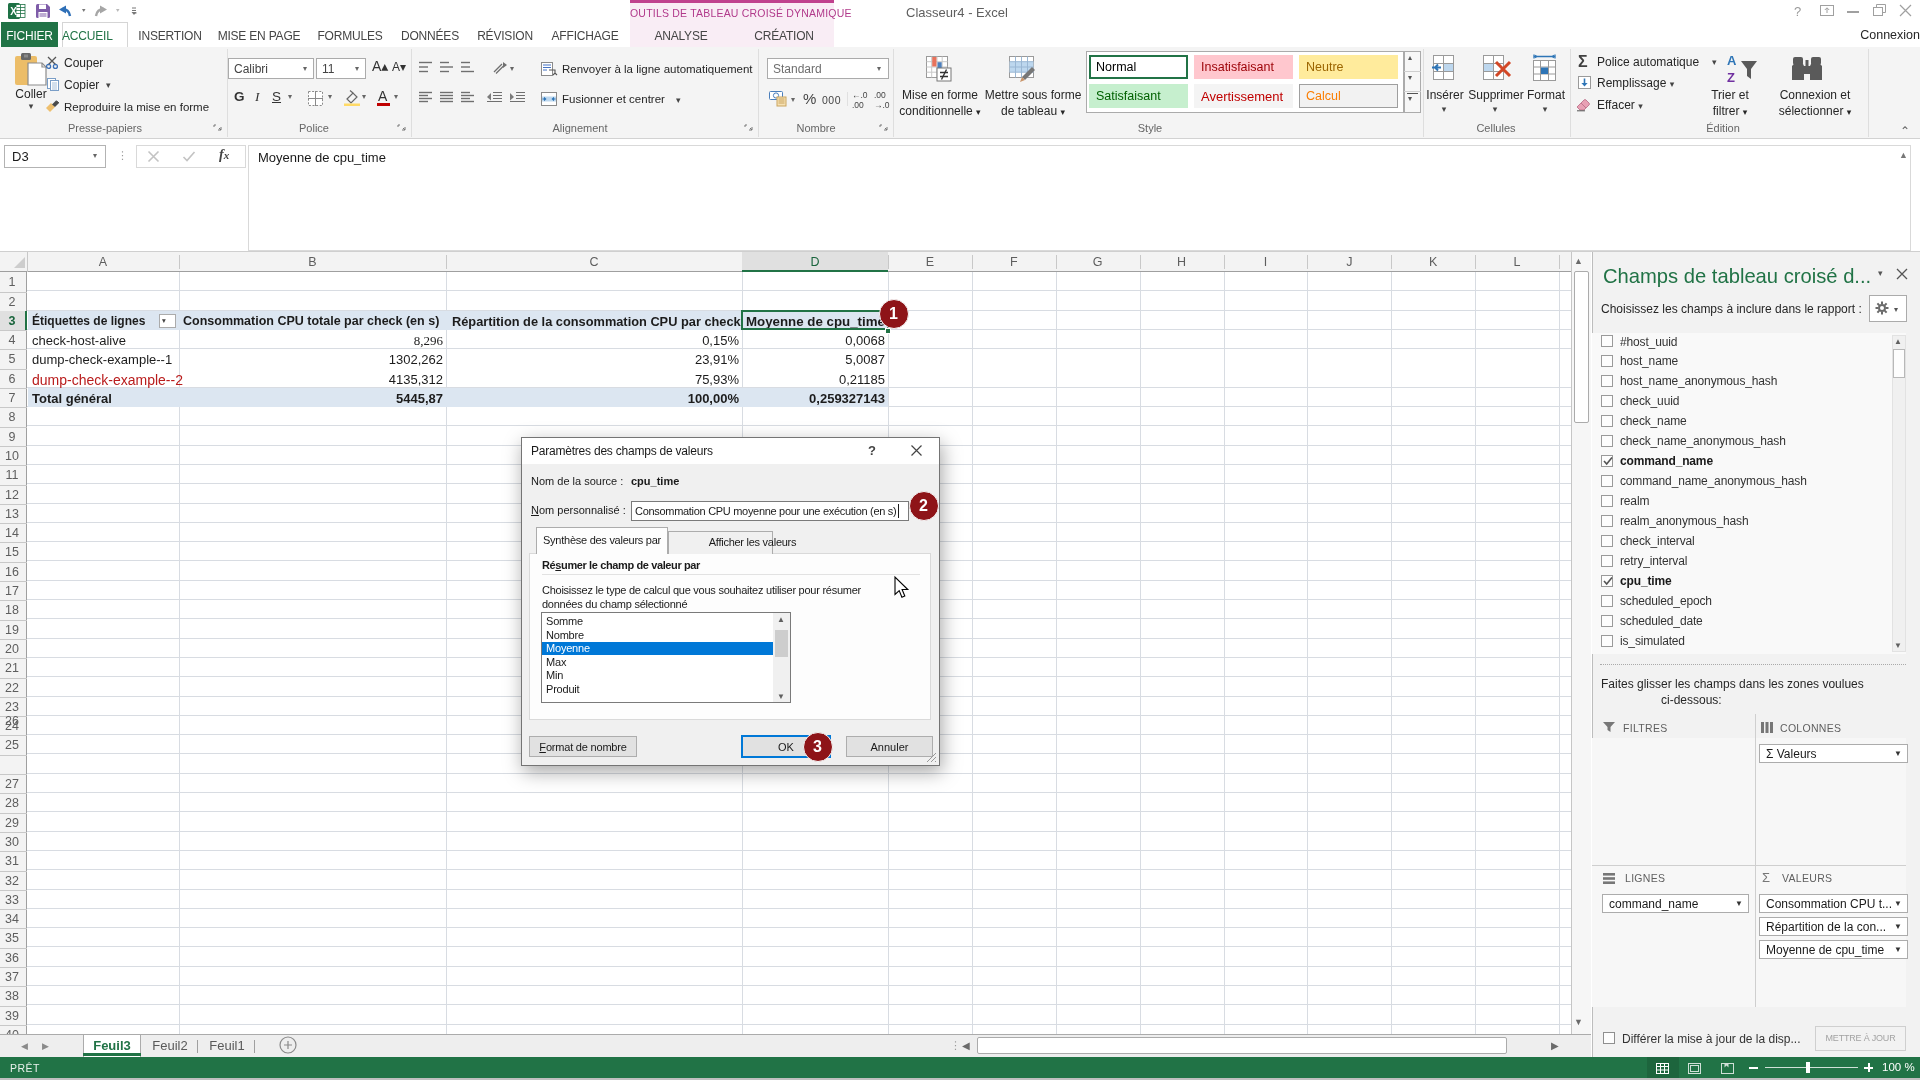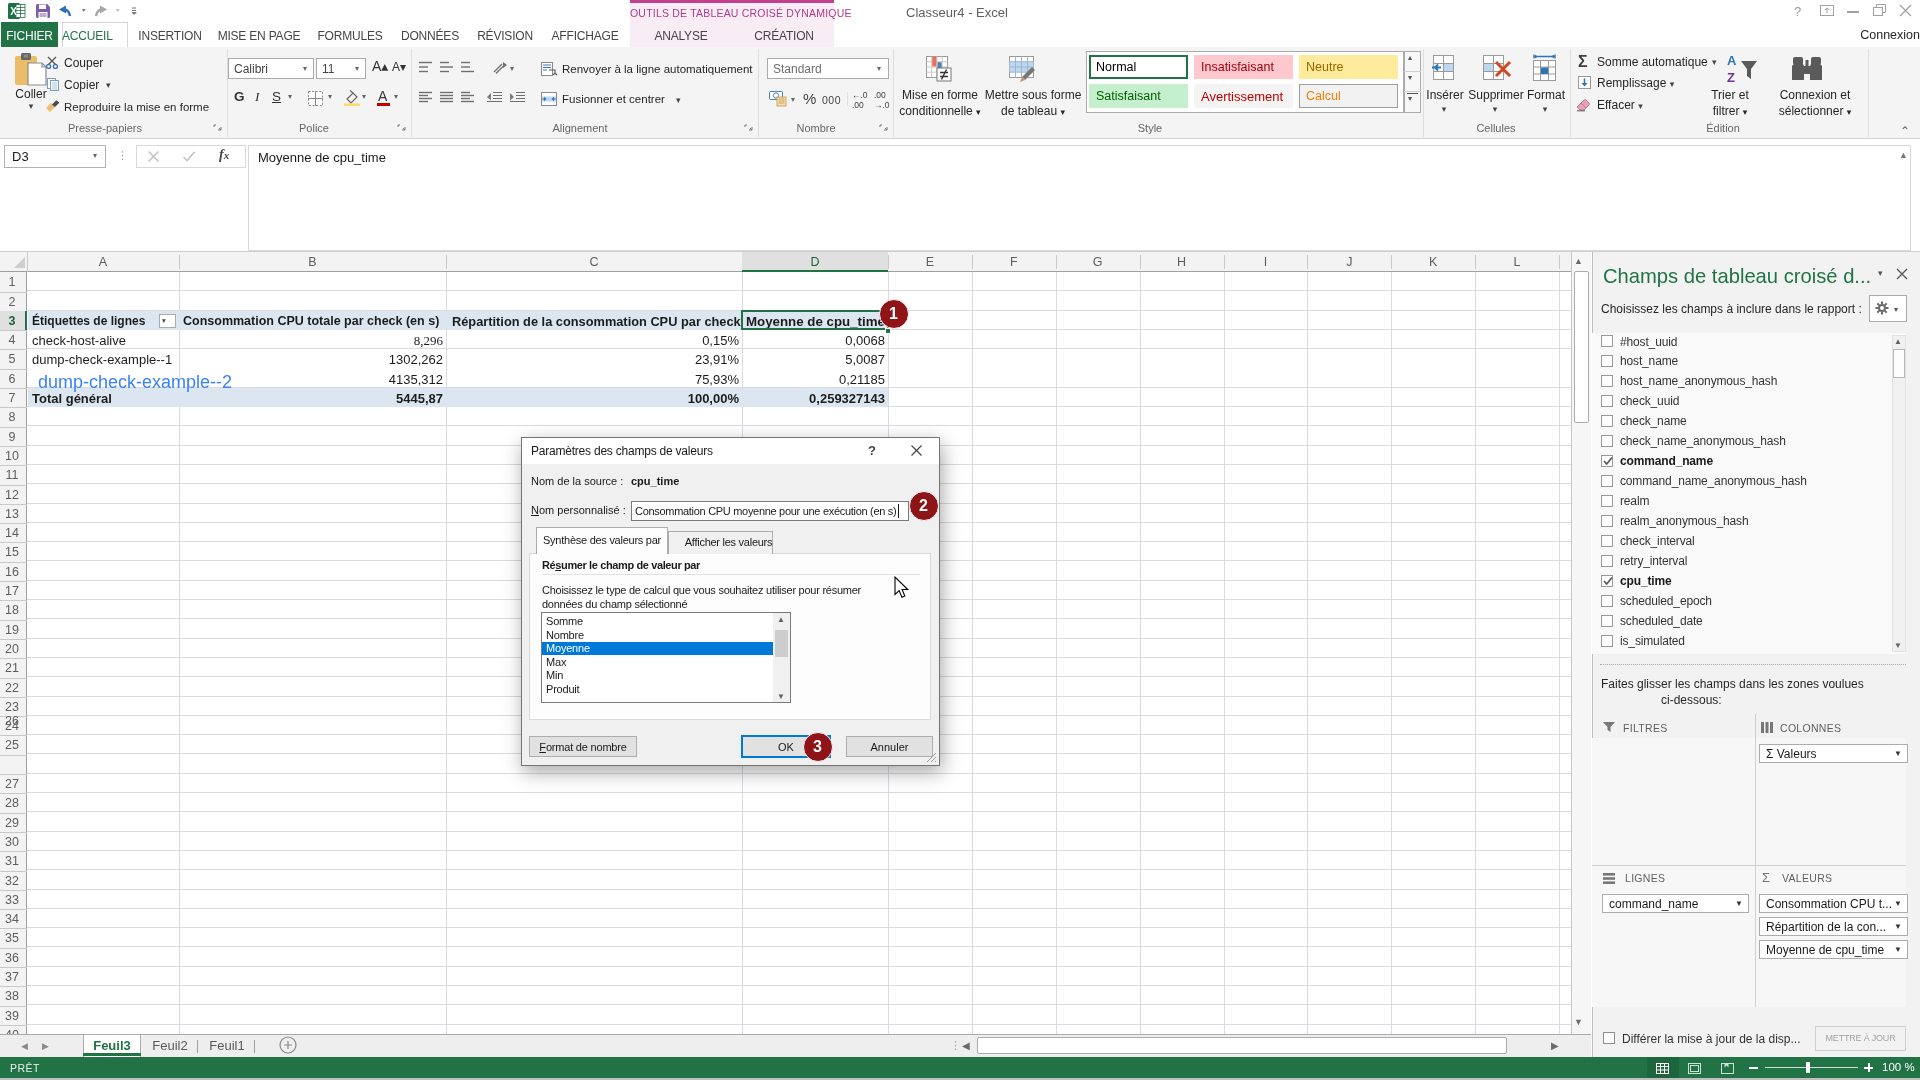--- a/index.html
+++ b/index.html
@@ -279,21 +279,21 @@
 <path d="M3,2.5 l21,0 M3,0.5 l0,4 M24,0.5 l0,4 M6,2.5 l-2.5,0 M21,2.5 l2.5,0" stroke="#2e75b6" stroke-width="1.3"></path>
 <path d="M7,2.5 L4,0.8 L4,4.2 Z M20,2.5 L23,0.8 L23,4.2 Z" fill="#2e75b6"></path>
   </svg>
 <div class="tx" style="left:1415px;top:88px;width:60px;text-align:center;font-size:12px;color:#262626">Insérer</div>
 <div class="tx" style="left:1462px;top:88px;width:68px;text-align:center;font-size:12px;color:#262626">Supprimer</div>
 <div class="tx" style="left:1516px;top:88px;width:60px;text-align:center;font-size:12px;color:#262626">Format</div>
 <div class="tx" style="left:1434px;top:104px;width:20px;text-align:center;font-size:9px;color:#444">▾</div>
 <div class="tx" style="left:1485px;top:104px;width:20px;text-align:center;font-size:9px;color:#444">▾</div>
 <div class="tx" style="left:1535px;top:104px;width:20px;text-align:center;font-size:9px;color:#444">▾</div>
 <div class="tx" style="left:1578px;top:53px;font-size:16px;font-weight:bold;color:#404040">Σ</div>
-<div class="tx" style="left:1597px;top:55px;font-size:12px;color:#262626">Somme automatique</div>
+<div class="tx" style="left:1597px;top:55px;font-size:12px;color:#262626">Police automatique</div>
 <div class="tx" style="left:1712px;top:57px;font-size:9px;color:#444">▾</div>
 <svg style="left:1578px;top:76px" width="13" height="13" viewBox="0 0 13 13">
 <rect x="0.5" y="0.5" width="12" height="12" fill="#fff" stroke="#9a9a9a"></rect>
 <path d="M6.5,2.5 L6.5,8" stroke="#2e75b6" stroke-width="1.6"></path>
 <path d="M3.4,7 L6.5,10.5 L9.6,7 Z" fill="#2e75b6"></path>
   </svg>
 <div class="tx" style="left:1597px;top:76px;font-size:12px;color:#262626">Remplissage <span style="font-size:9px;color:#444">▾</span></div>
 <svg style="left:1576px;top:98px" width="15" height="13" viewBox="0 0 15 13">
 <path d="M1,9 L8,2 Q9,1 10,2 L13,5 Q14,6 13,7 L8,12 L4,12 Z" fill="#e8a0b4" stroke="#b66a84" stroke-width="0.8"></path>
 <path d="M5,5 l5,5" stroke="#b66a84" stroke-width="0.8"></path>
@@ -469,21 +469,21 @@
 <div class="tx" style="left:452px;top:313.6px;font-size:12.8px;color:#1c1c1c;font-weight:bold;">Répartition de la consommation CPU par check</div>
 <div class="tx" style="left:746px;top:313.6px;font-size:13.3px;color:#1c1c1c;font-weight:bold;">Moyenne de cpu_time</div>
 <div class="tx" style="left:32px;top:332.90000000000003px;font-size:13px;color:#1c1c1c;">check-host-alive</div>
 <div class="tx" style="left:143px;top:332.90000000000003px;width:300px;text-align:right;font-size:13px;color:#1c1c1c;font-family:Liberation Serif, serif;">8,296</div>
 <div class="tx" style="left:439px;top:332.90000000000003px;width:300px;text-align:right;font-size:13px;color:#1c1c1c;">0,15%</div>
 <div class="tx" style="left:585px;top:332.90000000000003px;width:300px;text-align:right;font-size:13px;color:#1c1c1c;">0,0068</div>
 <div class="tx" style="left:32px;top:352.2px;font-size:13px;color:#1c1c1c;">dump-check-example--1</div>
 <div class="tx" style="left:143px;top:352.2px;width:300px;text-align:right;font-size:13px;color:#1c1c1c;">1302,262</div>
 <div class="tx" style="left:439px;top:352.2px;width:300px;text-align:right;font-size:13px;color:#1c1c1c;">23,91%</div>
 <div class="tx" style="left:585px;top:352.2px;width:300px;text-align:right;font-size:13px;color:#1c1c1c;">5,0087</div>
-<div class="tx" style="left:32px;top:371.5px;font-size:18px;color:#3b82f6;margin-left:6px;">dump-check-example--2</div>
+<div class="tx" style="left:32px;top:371.5px;font-size:14px;color:#b91c1c;">dump-check-example--2</div>
 <div class="tx" style="left:143px;top:371.5px;width:300px;text-align:right;font-size:13px;color:#1c1c1c;">4135,312</div>
 <div class="tx" style="left:439px;top:371.5px;width:300px;text-align:right;font-size:13px;color:#1c1c1c;">75,93%</div>
 <div class="tx" style="left:585px;top:371.5px;width:300px;text-align:right;font-size:13px;color:#1c1c1c;">0,21185</div>
 <div class="tx" style="left:32px;top:390.8px;font-size:13px;color:#1c1c1c;font-weight:bold;">Total général</div>
 <div class="tx" style="left:143px;top:390.8px;width:300px;text-align:right;font-size:13px;color:#1c1c1c;font-weight:bold;">5445,87</div>
 <div class="tx" style="left:439px;top:390.8px;width:300px;text-align:right;font-size:13px;color:#1c1c1c;font-weight:bold;">100,00%</div>
 <div class="tx" style="left:585px;top:390.8px;width:300px;text-align:right;font-size:13px;color:#1c1c1c;font-weight:bold;">0,259327143</div>
 <div class="a" style="left:741px;top:309.6px;width:148px;height:20.900000000000002px;border:2px solid #217346;background:transparent"></div>
 <div class="a" style="left:884.5px;top:327.90000000000003px;width:6.5px;height:6.5px;background:#217346;border:1px solid #fff"></div>
 <div class="a" style="left:1571px;top:252px;width:1px;height:782px;background:#c6c6c6"></div>
@@ -650,21 +650,21 @@
 <div class="tx" style="left:531px;top:475px;font-size:11px;color:#1a1a1a">Nom de la source :</div>
 <div class="tx" style="left:631px;top:475px;font-size:11px;color:#1a1a1a;font-weight:bold">cpu_time</div>
 <div class="tx" style="left:531px;top:504px;font-size:11px;color:#1a1a1a"><span style="text-decoration:underline">N</span>om personnalisé&nbsp;:</div>
 <div class="a" style="left:631px;top:501px;width:278px;height:20px;background:#fff;border:1px solid #7a7a7a"></div>
 <div class="tx" style="left:635px;top:505px;font-size:11px;letter-spacing:-0.3px;color:#1a1a1a">Consommation CPU moyenne pour une exécution (en s)</div>
 <div class="a" style="left:898px;top:504px;width:1px;height:14px;background:#1a1a1a"></div>
 <div class="a" style="left:529px;top:553px;width:402px;height:167px;background:#fdfdfd;border:1px solid #d9d9d9"></div>
 <div class="a" style="left:536px;top:527px;width:132px;height:27px;background:#fdfdfd;border:1px solid #acacac;border-bottom:none"></div>
 <div class="tx" style="left:536px;top:534px;width:132px;text-align:center;font-size:11px;letter-spacing:-0.26px;color:#1a1a1a">Synthèse des valeurs par</div>
 <div class="a" style="left:668px;top:531px;width:105px;height:23px;background:#f0f0f0;border:1px solid #acacac;border-bottom:none"></div>
-<div class="tx" style="left:668px;top:536px;width:121px;text-align:center;font-size:11px;letter-spacing:-0.26px;color:#1a1a1a">Afficher les valeurs</div>
+<div class="tx" style="left:692px;top:536px;width:121px;text-align:center;font-size:11px;letter-spacing:-0.26px;color:#1a1a1a">Afficher les valeurs</div>
 <div class="tx" style="left:542px;top:559px;font-size:11px;letter-spacing:-0.38px;font-weight:bold;color:#1a1a1a">Ré<span style="text-decoration:underline">s</span>umer le champ de valeur par</div>
 <div class="a" style="left:542px;top:574px;width:378px;height:1px;background:#e2e2e2"></div>
 <div class="tx" style="left:542px;top:584px;font-size:11px;letter-spacing:-0.25px;color:#1a1a1a">Choisissez le type de calcul que vous souhaitez utiliser pour résumer</div>
 <div class="tx" style="left:542px;top:597.5px;font-size:11px;letter-spacing:-0.25px;color:#1a1a1a">données du champ sélectionné</div>
 <div class="a" style="left:541px;top:612px;width:250px;height:91px;background:#fff;border:1px solid #7a7a7a"></div>
 <div class="tx" style="left:546px;top:615.0px;font-size:11px;letter-spacing:-0.2px;color:#1a1a1a">Somme</div>
 <div class="tx" style="left:546px;top:628.55px;font-size:11px;letter-spacing:-0.2px;color:#1a1a1a">Nombre</div>
 <div class="a" style="left:542px;top:641.5999999999999px;width:231px;height:13.5px;background:#0078d7"></div>
 <div class="tx" style="left:546px;top:642.0999999999999px;font-size:11px;letter-spacing:-0.2px;color:#fff">Moyenne</div>
 <div class="tx" style="left:546px;top:655.6499999999999px;font-size:11px;letter-spacing:-0.2px;color:#1a1a1a">Max</div>

